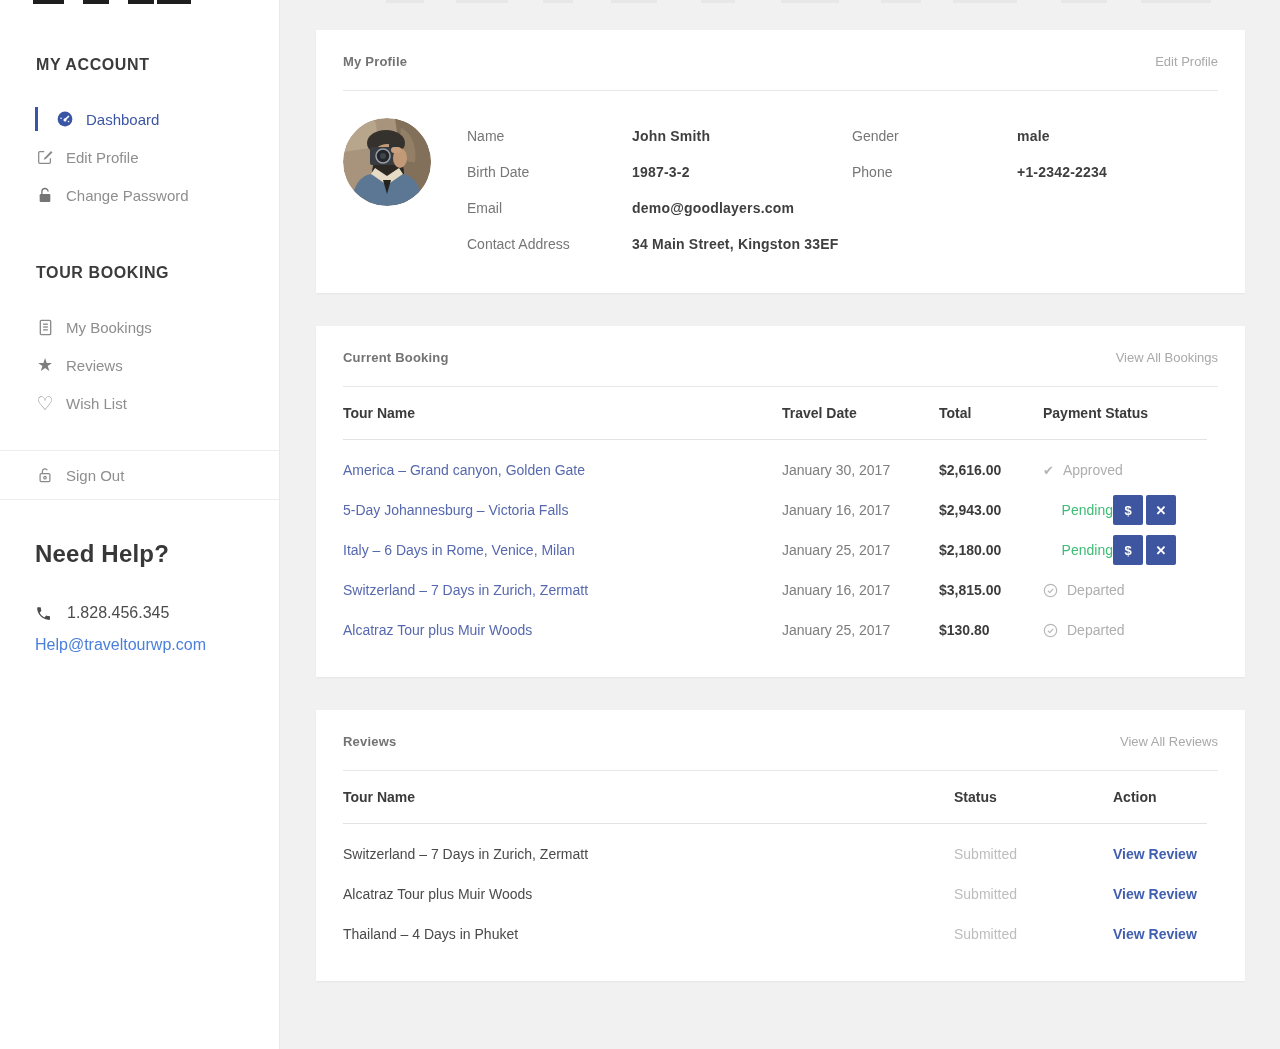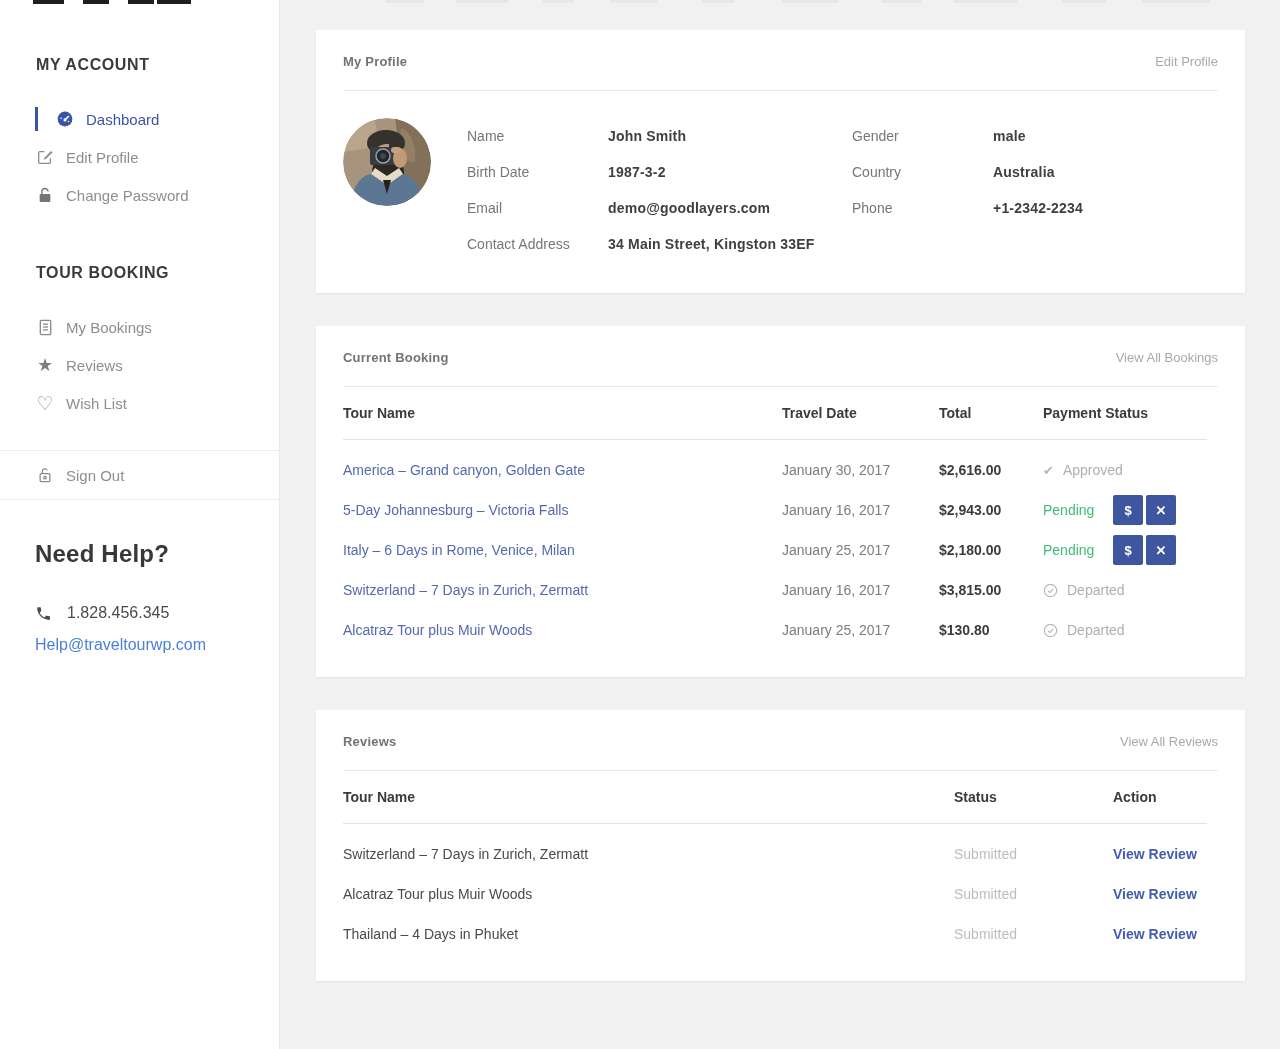--- a/index.html
+++ b/index.html
@@ -80,41 +80,41 @@
   .card-title { font-size: 13px; font-weight: bold; color: #737373; letter-spacing: 0.2px; }
   .card-action { font-size: 13px; color: #a9a9a9; text-decoration: none; }
   .card-head-divider { border-bottom: 1px solid #e7e7e7; margin: 21px 27px 0 27px; }
 
   
   .profile-body { display: flex; padding: 27px 27px 31px 27px; }
   .avatar { width: 88px; height: 88px; border-radius: 50%; overflow: hidden; flex: 0 0 88px; margin-right: 36px; }
   .fields { display: flex; flex: 1; }
   .fcol-left { width: 385px; flex: 0 0 385px; }
   .fcol-right { flex: 1; }
-  .frow { display: flex; height: 36px; align-items: center; font-size: 14px; }
+  .frow { display: flex; height: 36px; align-items: center; font-size: 14px; gap: 24px; }
   .flabel { width: 141px; flex: 0 0 141px; color: #767676; }
   .fvalue { font-weight: bold; color: #3f3f3f; letter-spacing: 0.2px; }
 
   
   .tbl { padding: 0 38px 27px 27px; }
   .tbl-header { display: grid; align-items: center; height: 53px; border-bottom: 1px solid #e3e3e3; }
   .tbl-header span { font-size: 14px; font-weight: bold; color: #3b3b3b; }
   .booking-grid { grid-template-columns: 439px 157px 104px 1fr; }
   .reviews-grid { grid-template-columns: 611px 159px 1fr; }
   .tbl-body { padding-top: 10px; }
   .trow { display: grid; align-items: center; height: 40px; }
   .tour-link { font-size: 14px; color: #5668ae; text-decoration: none; }
   .tour-plain { font-size: 14px; color: #4a4a4a; }
   .tdate { font-size: 14px; color: #7d7d7d; }
   .ttotal { font-size: 14px; font-weight: bold; color: #3c3c3c; }
   .tstatus { display: flex; align-items: center; font-size: 14px; }
   .status-muted { color: #aeaeae; }
   .check-glyph { color: #b5b5b5; font-size: 13px; margin-right: 9px; }
   .circle-check { display: inline-flex; margin-right: 9px; }
-  .pending-label { color: #3fbb76; width: 70px; flex: 0 0 70px; }
+  .pending-label { color: #3fbb76; width: 70px; flex: 0 0 70px; text-align: right; }
   .sq-btn {
     width: 30px; height: 30px; border: none; border-radius: 2px;
     background: #3d569f; color: #ffffff; font-size: 13px; font-weight: bold;
     cursor: pointer; margin-right: 3px; display: inline-flex; align-items: center; justify-content: center;
     font-family: "Liberation Sans", sans-serif;
   }
   .review-status { font-size: 14px; color: #bdbdbd; }
   .review-action { font-size: 14px; font-weight: bold; color: #415fae; text-decoration: none; }
 </style>
 </head>
@@ -280,24 +280,20 @@
               <span class="flabel">Contact Address</span>
               <span class="fvalue">34 Main Street, Kingston 33EF</span>
             </div>
         </div>
         <div class="fcol-right">
           <div class="frow">
               <span class="flabel">Gender</span>
               <span class="fvalue">male</span>
             </div>
           <div class="frow">
-              <span class="flabel">Country</span>
-              <span class="fvalue">Australia</span>
-            </div>
-          <div class="frow">
               <span class="flabel">Phone</span>
               <span class="fvalue">+1-2342-2234</span>
             </div>
         </div>
       </div>
     </div>
   </section>
 
   <section class="card">
     <div class="card-head">

